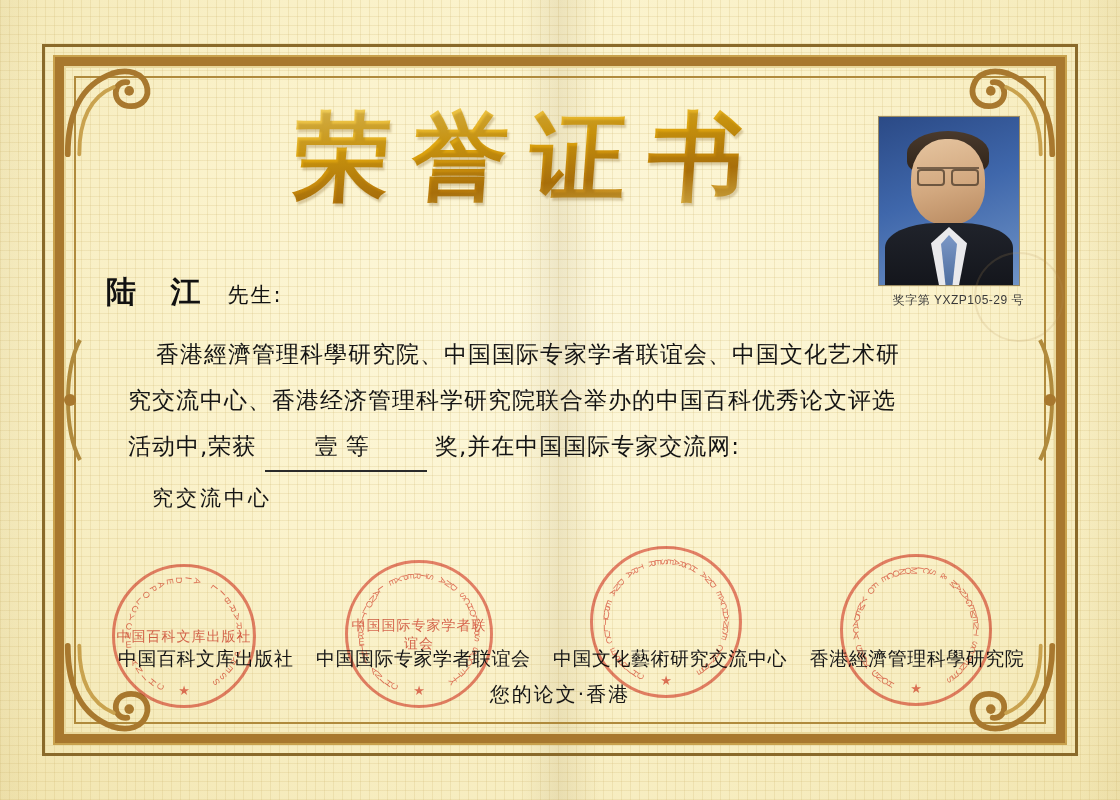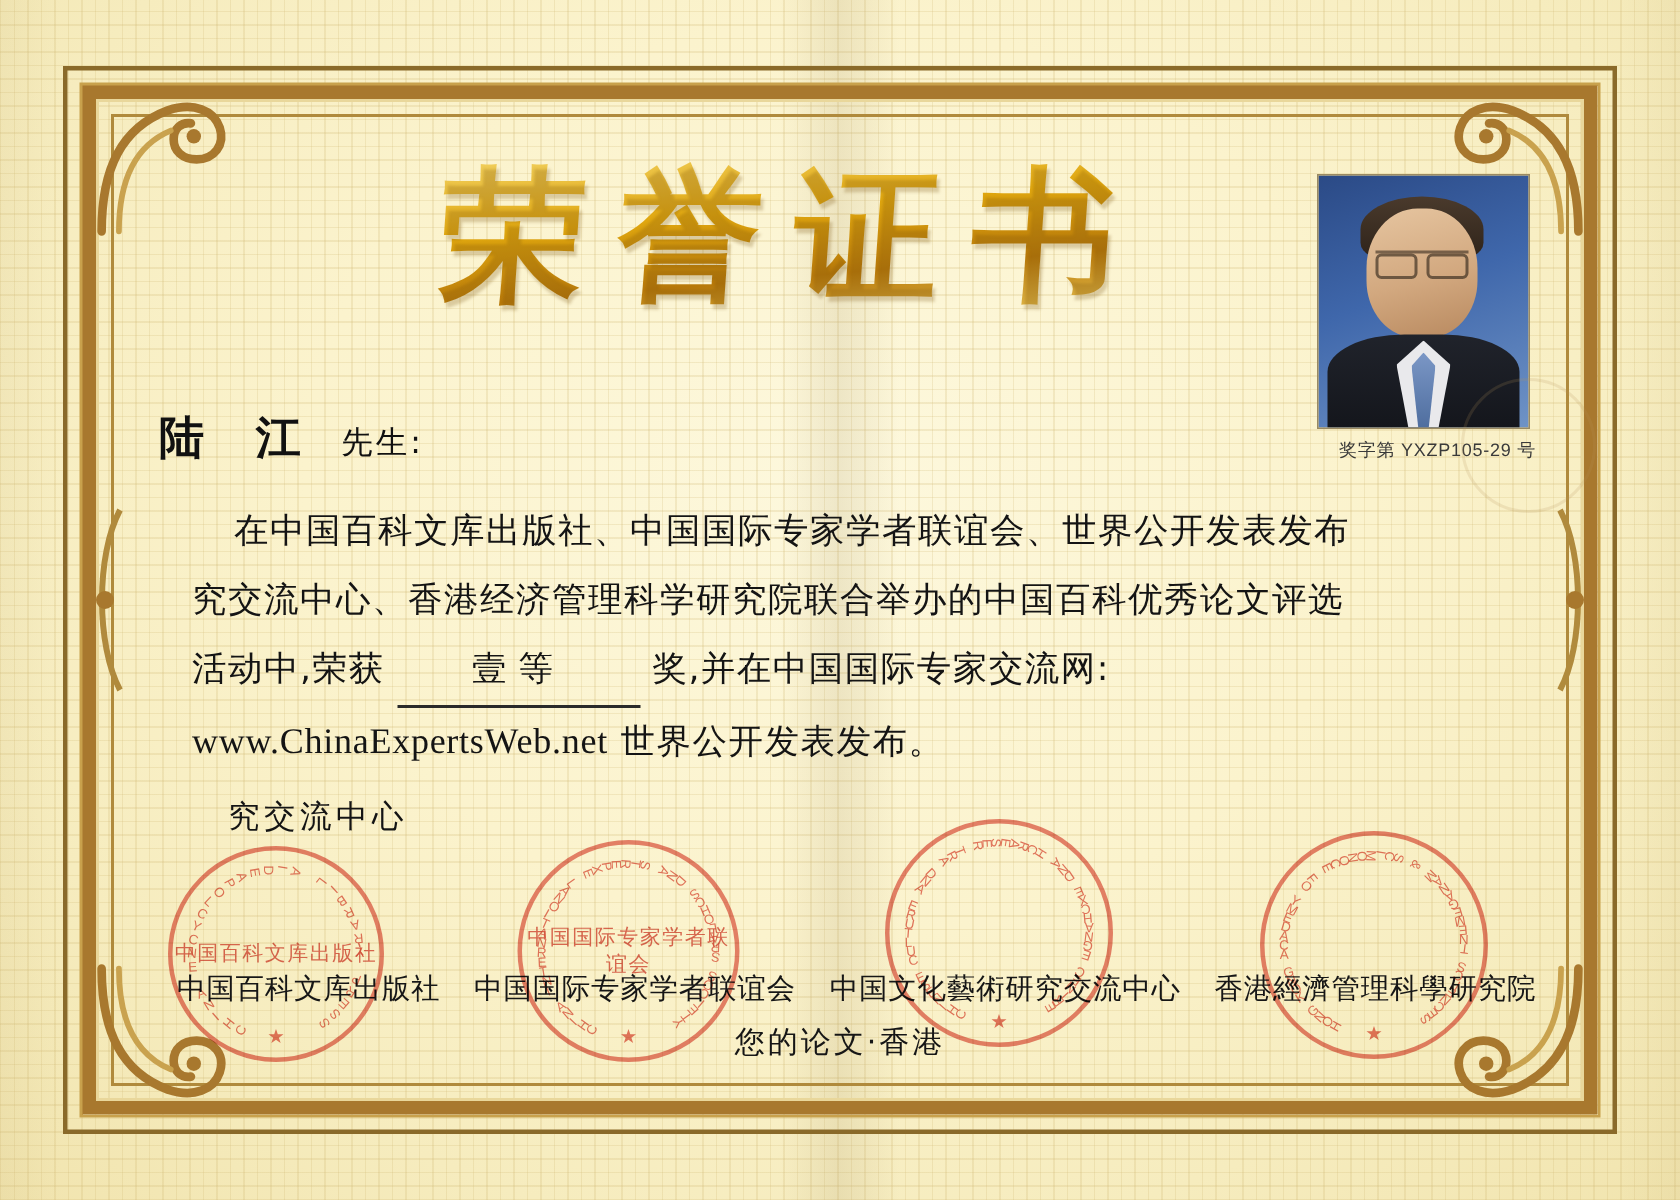--- a/index.html
+++ b/index.html
@@ -390,34 +390,30 @@
   <div id="edge-watermark"></div>
 
   <div id="body-text">
 
     <div class="line recipient-line">
       <span class="recipient-name">陆 江</span>
       <span class="recipient-title">先生:</span>
     </div>
 
 
-    <div class="line para-line indent2">在中国百科文库出版社、中国国际专家学者联谊会、世界公开发表发布</div>
+    <div class="line para-line indent2">香港經濟管理科學研究院、中国国际专家学者联谊会、中国文化艺术研</div>
 
     <div class="line para-line indent1">究交流中心、香港经济管理科学研究院联合举办的中国百科优秀论文评选</div>
 
     <div class="line para-line indent1">
       <span>活动中,荣获</span>
       <span class="blank-fill fill-prize">壹等</span>
       <span>奖,并在中国国际专家交流网:</span>
     </div>
 
-    <div class="line para-line indent1">
-      <span class="url-line">www.ChinaExpertsWeb.net</span>
-      <span>世界公开发表发布。</span>
-    </div>
 
     <div class="line note-line">究交流中心</div>
   </div>
 
   <div id="footer">
     <span class="org">中国百科文库出版社</span>
     <span class="org">中国国际专家学者联谊会</span>
     <span class="org">中国文化藝術研究交流中心</span>
     <span class="org">香港經濟管理科學研究院</span>
   </div>

